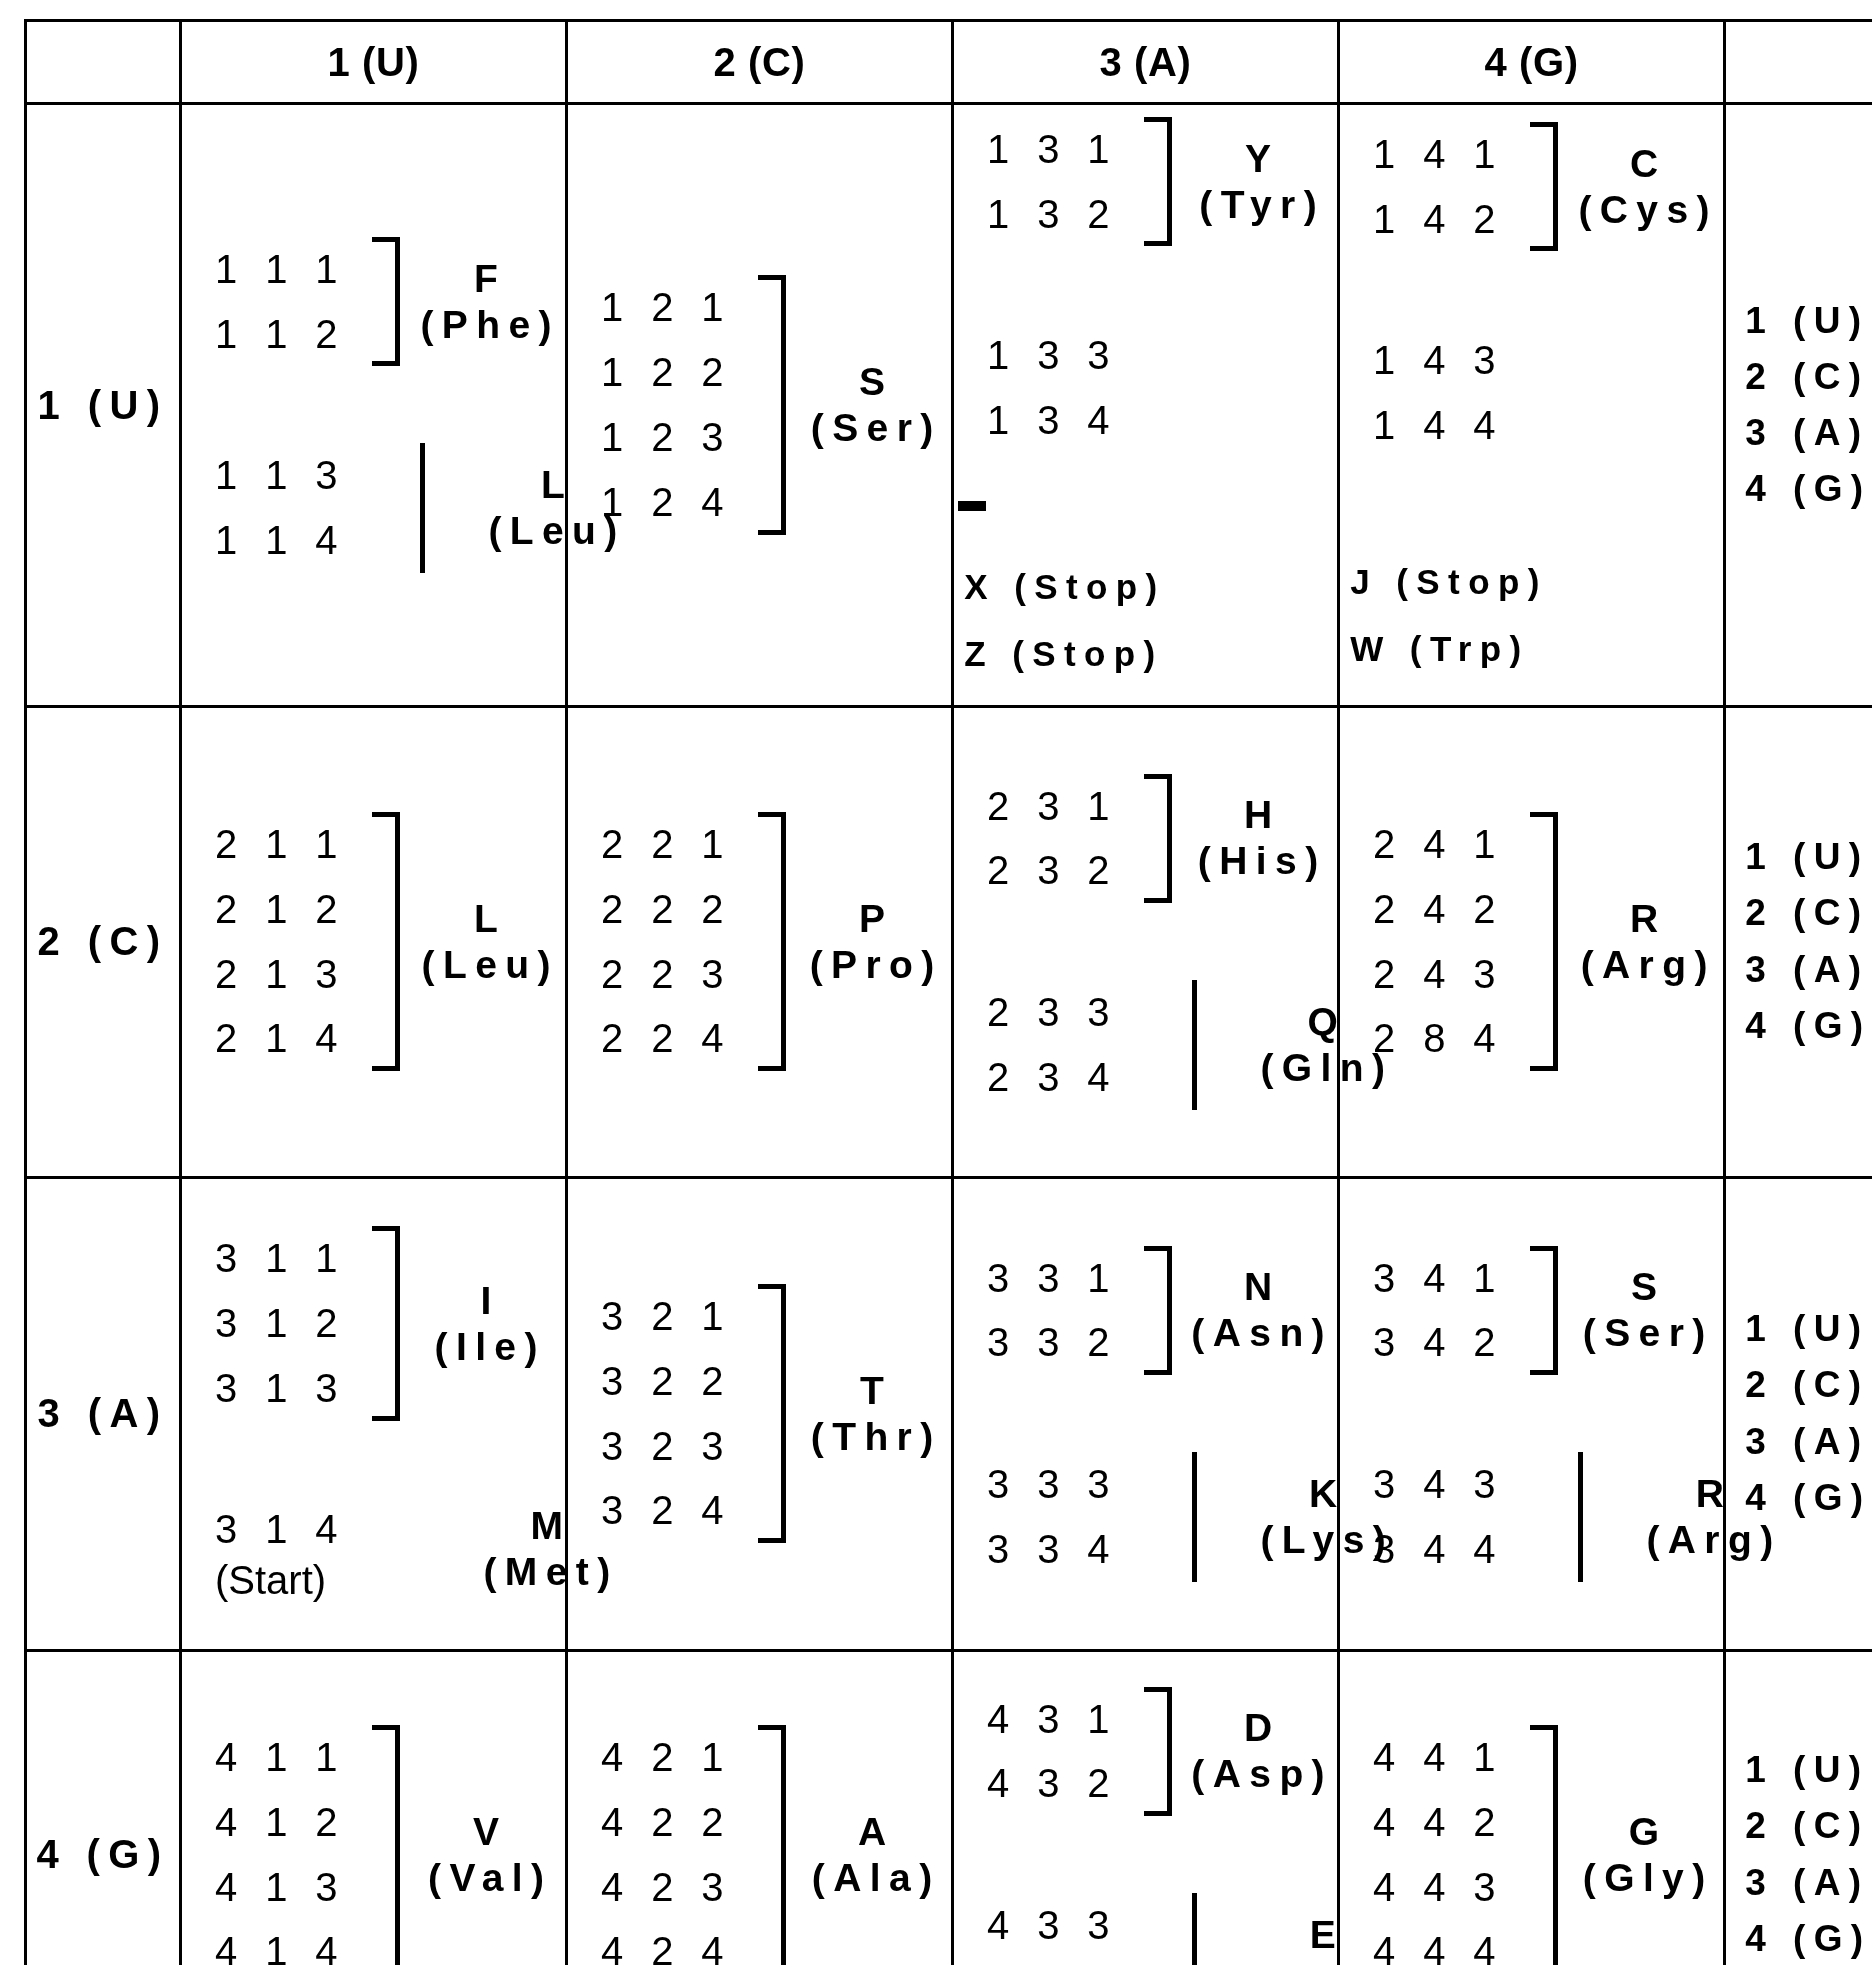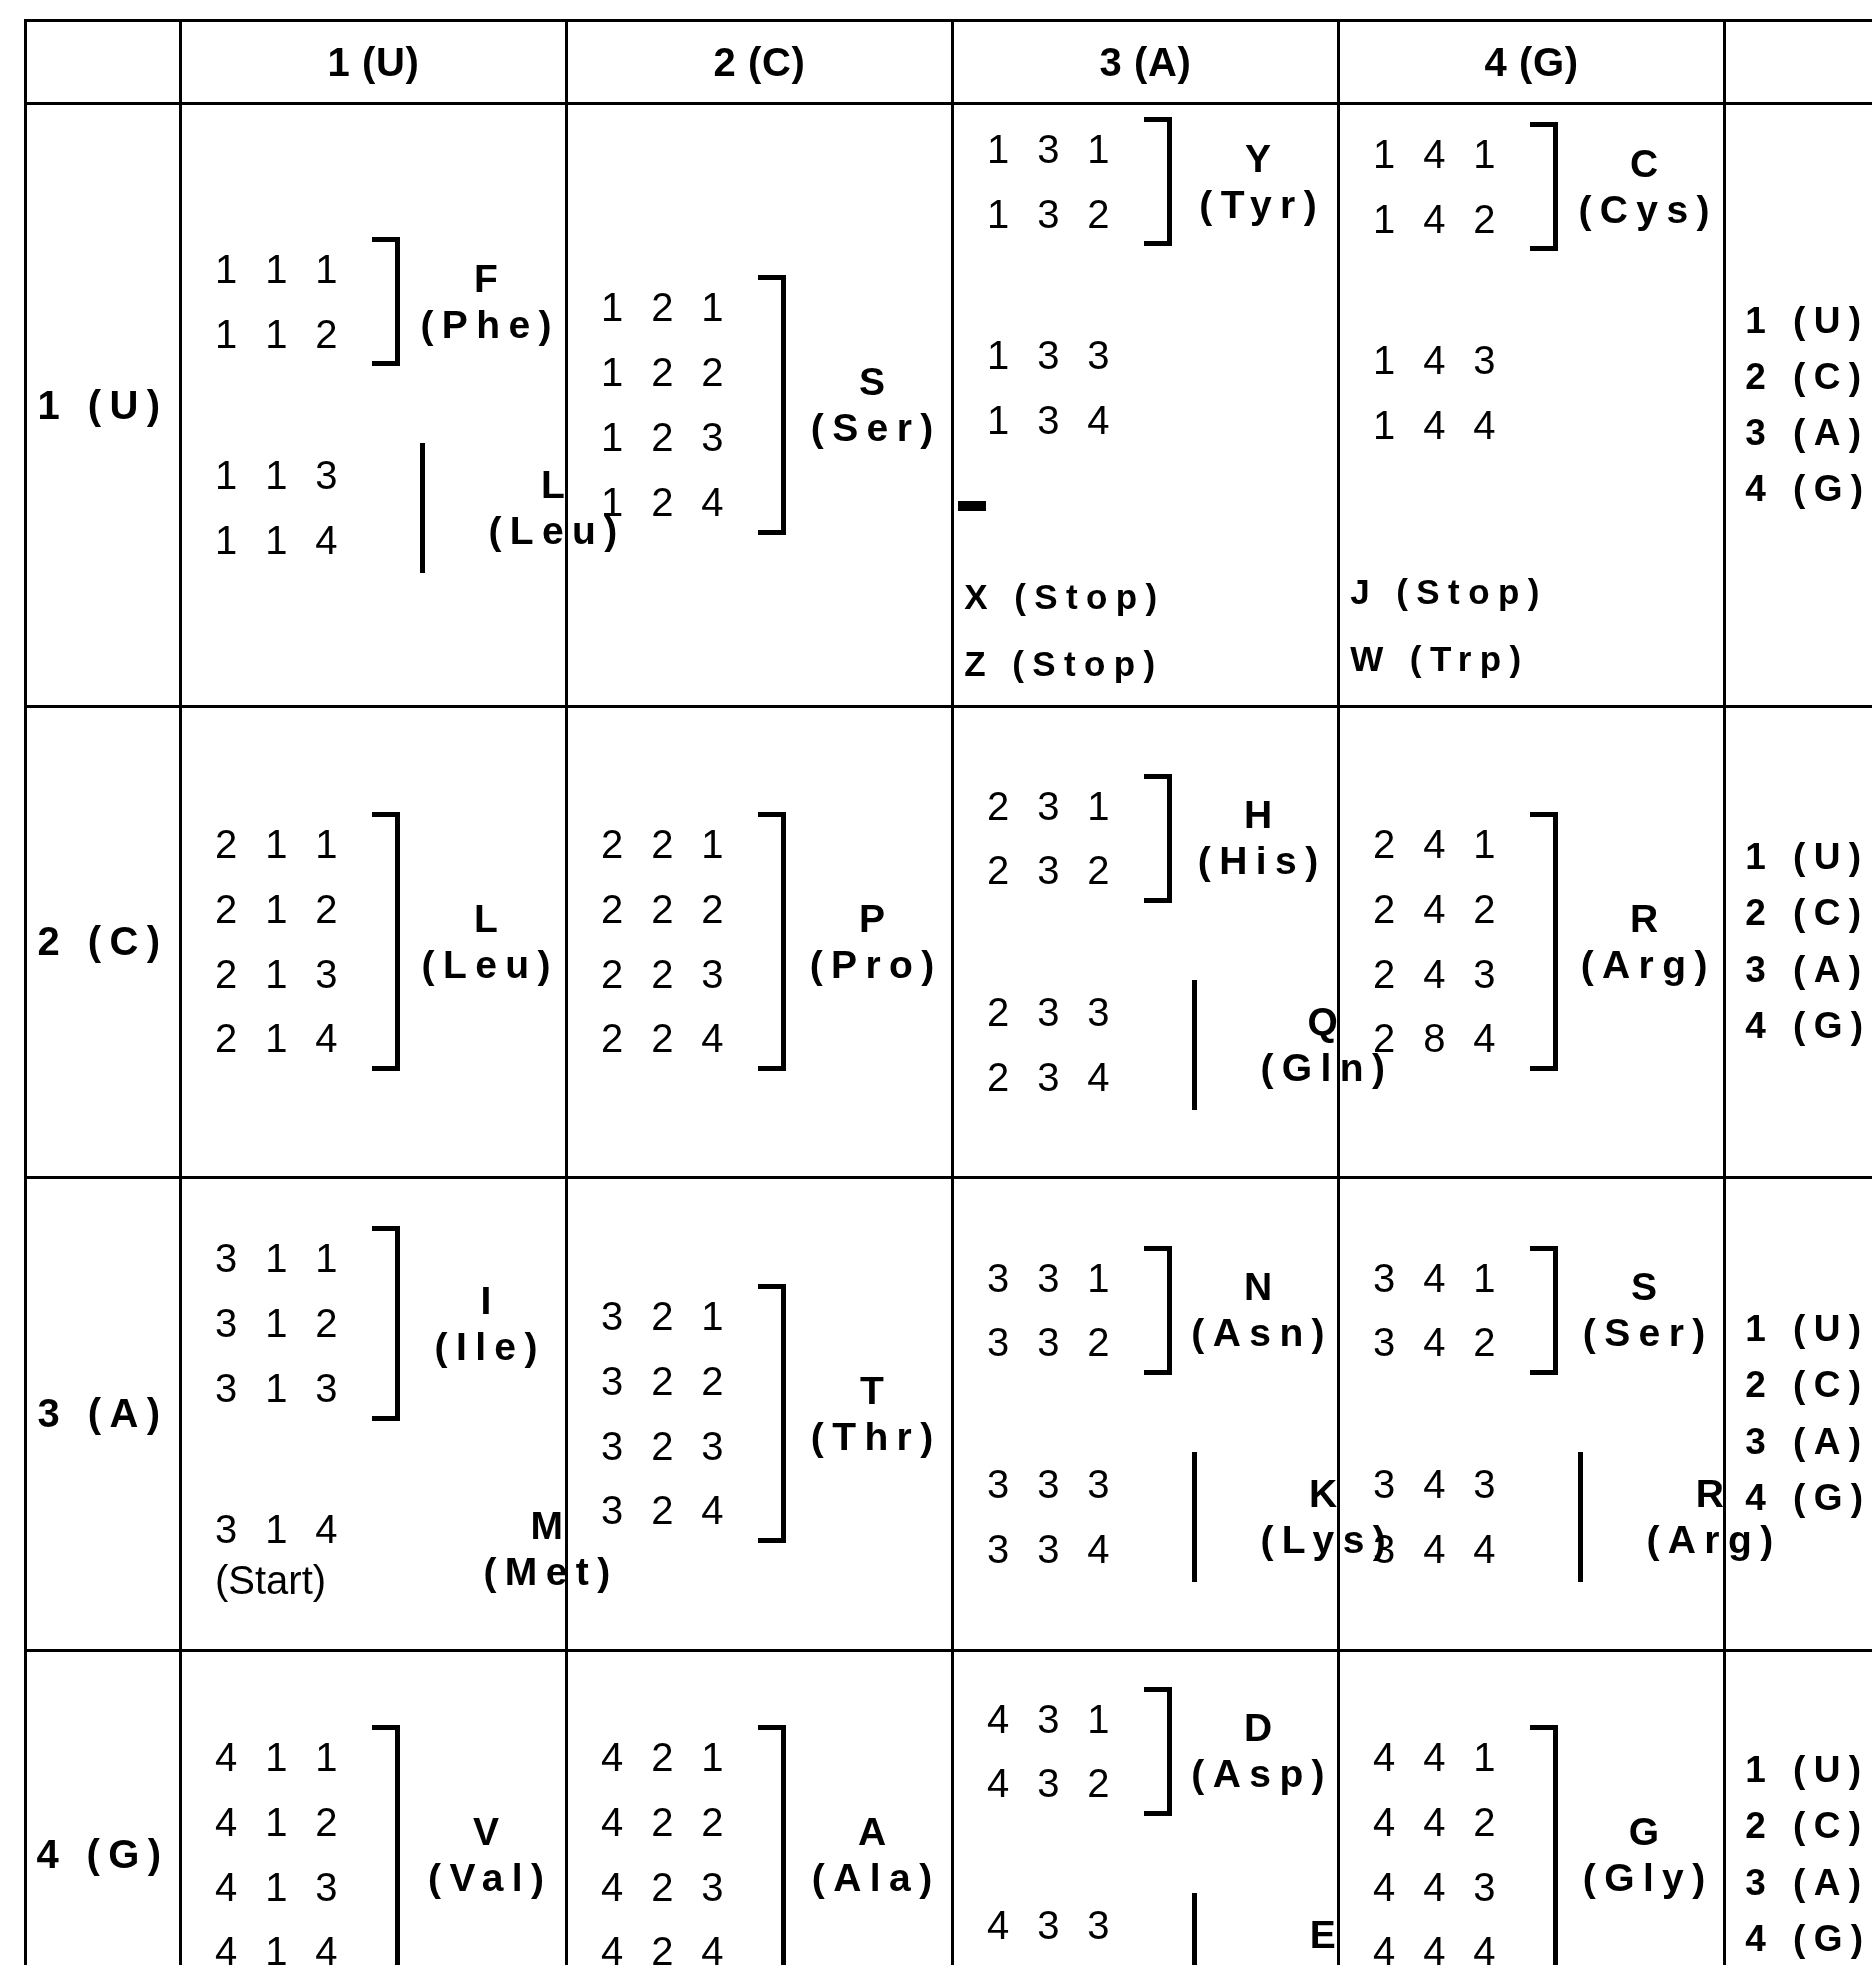--- a/index.html
+++ b/index.html
@@ -134,21 +134,21 @@
   .aa .name{display:block;}
 
   
   .splitgroup{
     display:flex;flex-direction:column;align-items:stretch;
   }
   .splitgroup .rows{
     display:flex;flex-direction:column;justify-content:center;
   }
   .splitrow{
-    display:flex;flex-direction:row;align-items:flex-end;
+    display:flex;flex-direction:row;align-items:flex-start;
     height:67px;
   }
   .splitrow .lbl{
     font-size:35px;font-weight:bold;padding-left:10.3px;white-space:nowrap;
   }
 
   
   .gap-lg .group + .group{margin-top:76px;}
   .gap-xl .group + .group{margin-top:77px;}
 </style>

